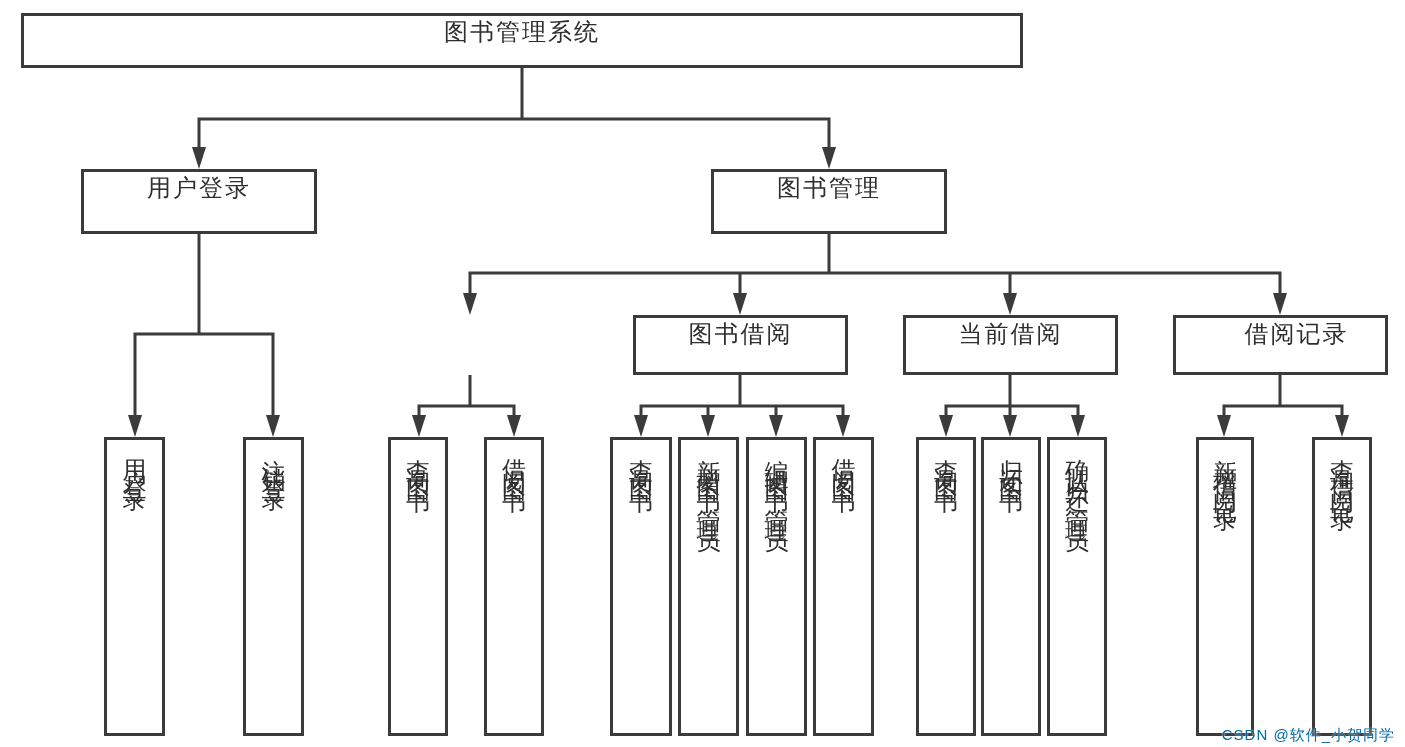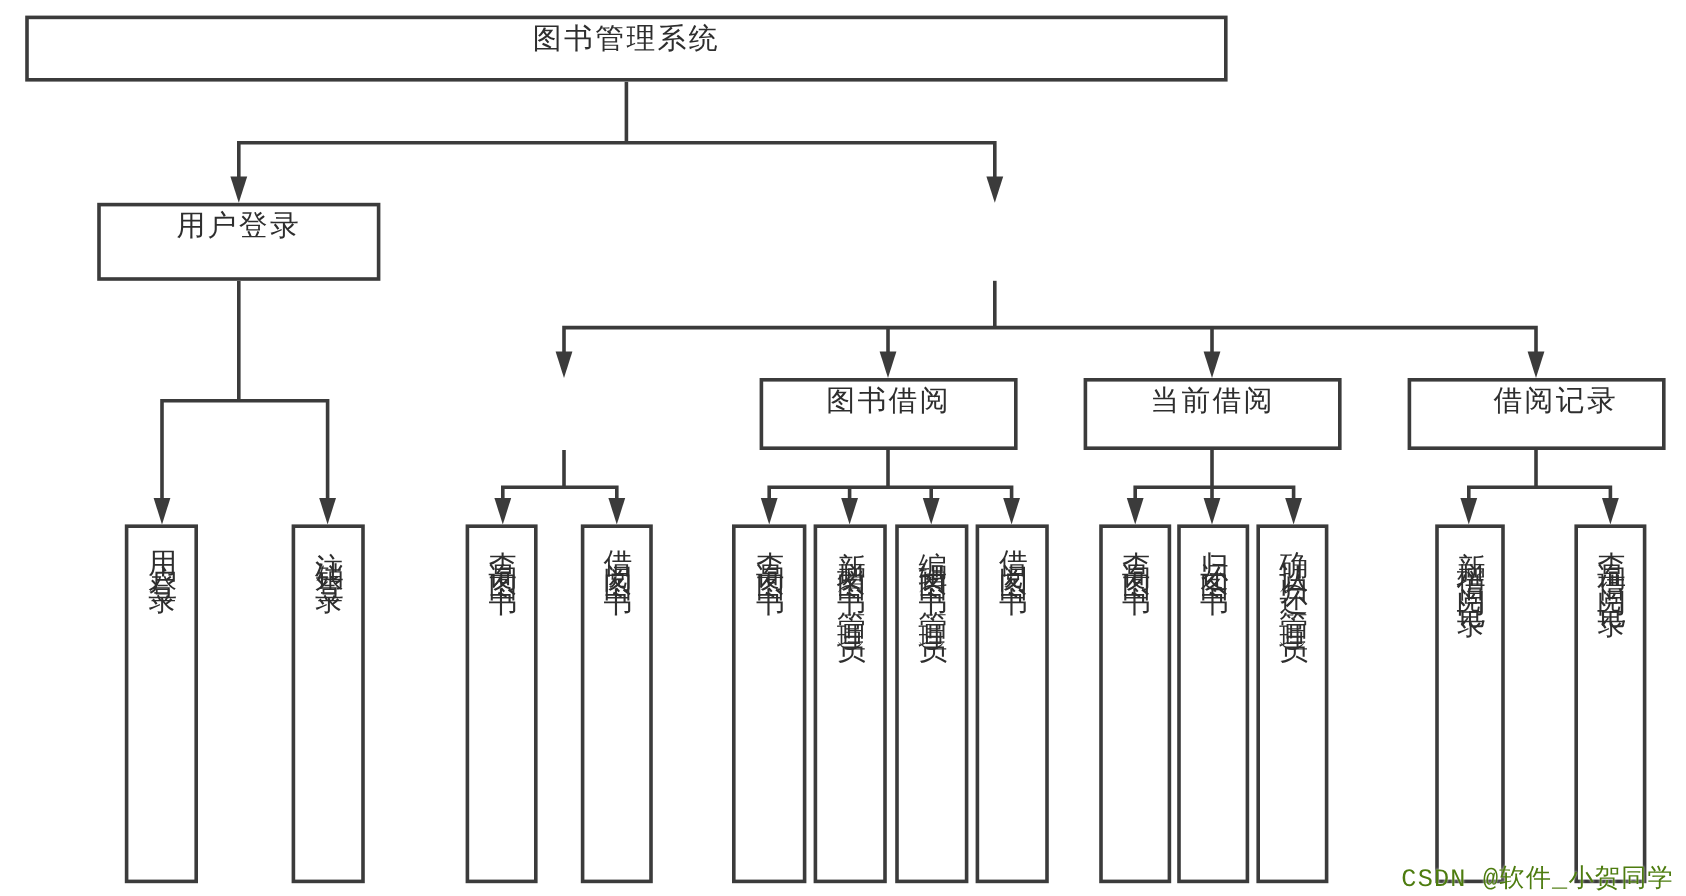--- a/index.html
+++ b/index.html
@@ -63,26 +63,25 @@
   .n-leaf-7  { left: 813px;  width: 61px; }
   .n-leaf-8  { left: 916px;  width: 60px; }
   .n-leaf-9  { left: 981px;  width: 60px; }
   .n-leaf-10 { left: 1047px; width: 60px; }
   .n-leaf-11 { left: 1196px; width: 58px; }
   .n-leaf-12 { left: 1312px; width: 60px; }
   .watermark {
     position: absolute;
     right: 10px;
     bottom: 2px;
-    font-size: 21px;
-    color: #4d7c0f;
+    font-size: 15px;
+    color: #0369a1;
     letter-spacing: 1px;
     text-shadow: 0 0 2px #ffffff;
     pointer-events: none;
-    font-family: Liberation Mono, monospace;
   }
 </style>
 </head>
 <body>
 
 <div class="canvas">
 
   <svg class="connectors" viewBox="0 0 1405 747" xmlns="http://www.w3.org/2000/svg">
     <g stroke="#3b3b3b" stroke-width="3" fill="none">
 
@@ -135,20 +134,23 @@
     </g>
   </svg>
 
   <div class="node n-root">
     <span>图书管理系统</span>
   </div>
 
   <div class="node n-l2-0">
     <span>用户登录</span>
   </div>
+  <div class="node n-l2-1">
+    <span>图书管理</span>
+  </div>
 
   <div class="node n-l3-2">
     <span>当前借阅</span>
   </div>
   <div class="node n-l3-1">
     <span>图书借阅</span>
   </div>
   <div class="node n-l3-3">
     <span>借阅记录</span>
   </div>

